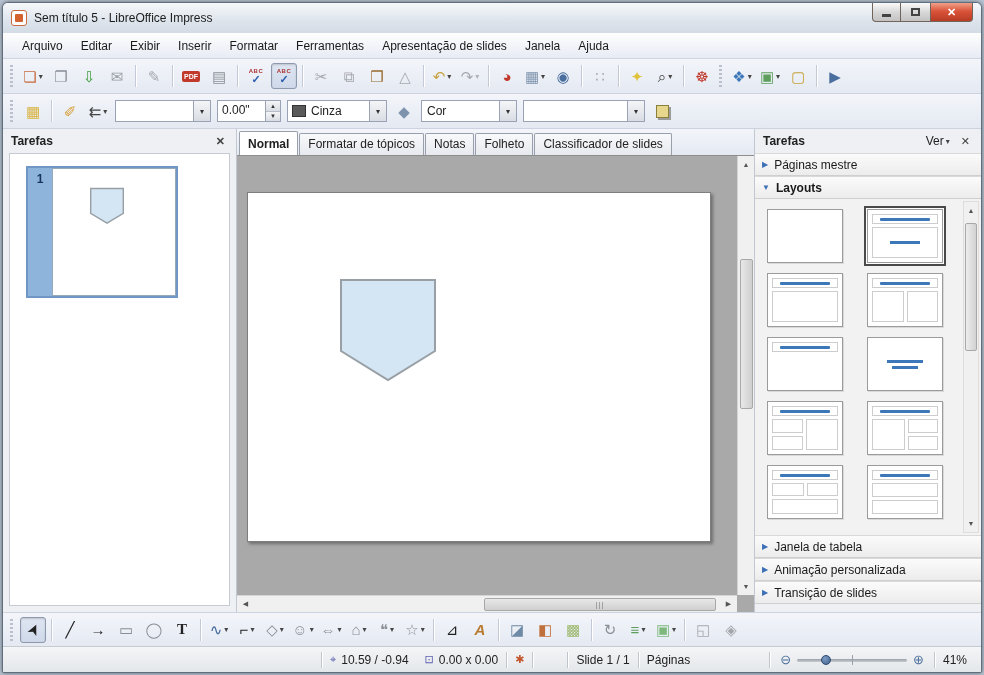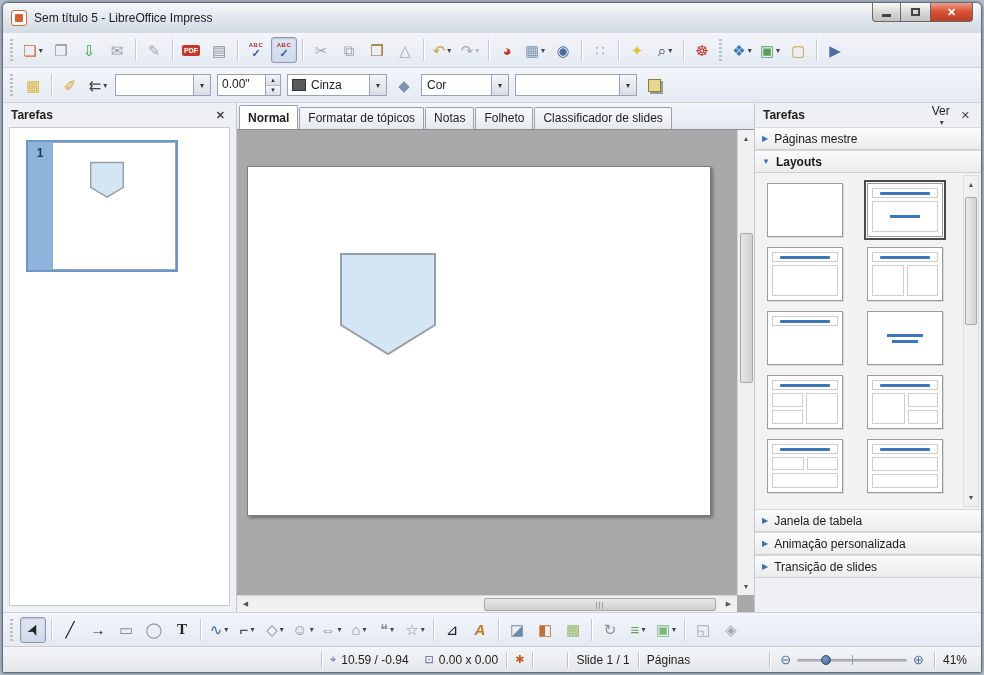--- a/index.html
+++ b/index.html
@@ -119,21 +119,21 @@
   .hthumb { height: 13px; width: 232px; margin-left: 230px; background: linear-gradient(#e8e8e8,#cfcfcf);
             border: 1px solid #a8a8a8; border-radius: 2px; display: flex; align-items: center; justify-content: center;
             font-size: 7px; color: #777; letter-spacing: 1px; }
   .hfill { flex: 1; }
 
   
   .tasks-panel { width: 227px; flex: 0 0 227px; border-left: 1px solid #c2c8d2;
                  background: #eef0f4; display: flex; flex-direction: column; }
   .tasks-head { height: 24px; flex: 0 0 24px; display: flex; align-items: center; padding: 0 8px; }
   .tasks-title { font-weight: bold; flex: 1; }
-  .ver-btn { display: flex; align-items: center; margin-right: 8px; color: #222; flex-direction: column; }
+  .ver-btn { display: flex; align-items: center; margin-right: 8px; color: #222; }
   .section { height: 23px; flex: 0 0 23px; display: flex; align-items: center; padding: 0 7px;
              background: linear-gradient(#fbfbfb,#ececec); border-top: 1px solid #d9d9d9;
              border-bottom: 1px solid #cfcfcf; color: #1a1a1a; }
   .section .marker { color: #3c6fb5; font-size: 8px; margin-right: 6px; }
   .section.expanded { font-weight: bold; }
   .layouts-area { flex: 0 0 336px; background: #f2f2f2; position: relative; padding: 10px 24px 6px 12px;
                   display: grid; grid-template-columns: 1fr 1fr; grid-auto-rows: 64px; column-gap: 10px; overflow: hidden; }
   .tasks-vscroll { position: absolute; top: 2px; right: 2px; bottom: 2px; width: 16px; background: #f0f0f0;
                    display: flex; flex-direction: column; align-items: center; border: 1px solid #ddd; }
   .tasks-vthumb { width: 12px; height: 128px; margin-top: 4px; background: linear-gradient(90deg,#ececec,#d2d2d2);
@@ -194,20 +194,31 @@
         </div>
       <div class="win-btn max">
           <span class="max-glyph"></span>
         </div>
       <div class="win-btn close">
           <span>✕</span>
         </div>
     </div>
   </div>
 
+  <div class="menubar">
+    <span class="menu-item">Arquivo</span>
+    <span class="menu-item">Editar</span>
+    <span class="menu-item">Exibir</span>
+    <span class="menu-item">Inserir</span>
+    <span class="menu-item">Formatar</span>
+    <span class="menu-item">Ferramentas</span>
+    <span class="menu-item">Apresentação de slides</span>
+    <span class="menu-item">Janela</span>
+    <span class="menu-item">Ajuda</span>
+  </div>
 
   <div class="toolbar tb1">
     <div class="grip"></div>
     <div class="tb-btn">
         <span class="ig" style="color:#c96b3f">❏</span>
         <span class="caret">▾</span>
       </div>
     <div class="tb-btn">
         <span class="ig" style="color:#8a8f98">❐</span>
       </div>
@@ -333,21 +344,21 @@
         </span>
     </div>
     <div class="combo" style="width:100px">
       <span class="swatch"></span>
       <span class="val">Cinza</span>
       <span class="drop">▾</span>
     </div>
     <div class="tb-btn">
         <span class="ig" style="color:#7d93ad">◆</span>
       </div>
-    <div class="combo" style="width:88px">
+    <div class="combo" style="width:96px">
       <span class="val">Cor</span>
       <span class="drop">▾</span>
     </div>
     <div class="combo" style="width:122px">
       <span class="val"></span>
       <span class="drop">▾</span>
     </div>
     <div class="tb-btn shadow-btn">
         <span class="sq"></span>
       </div>

